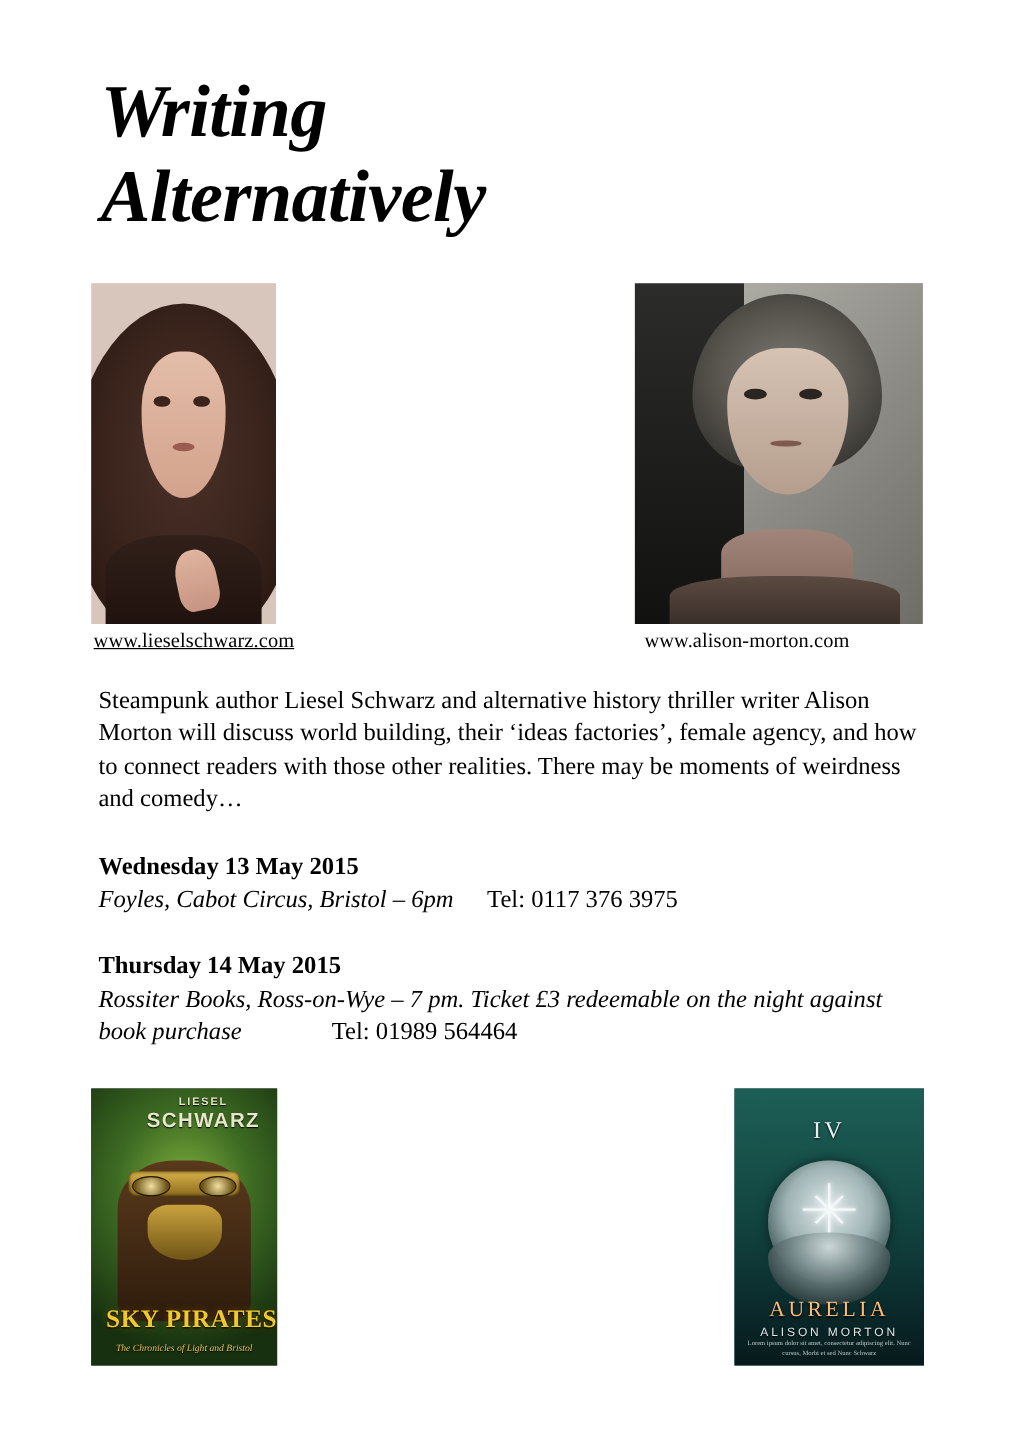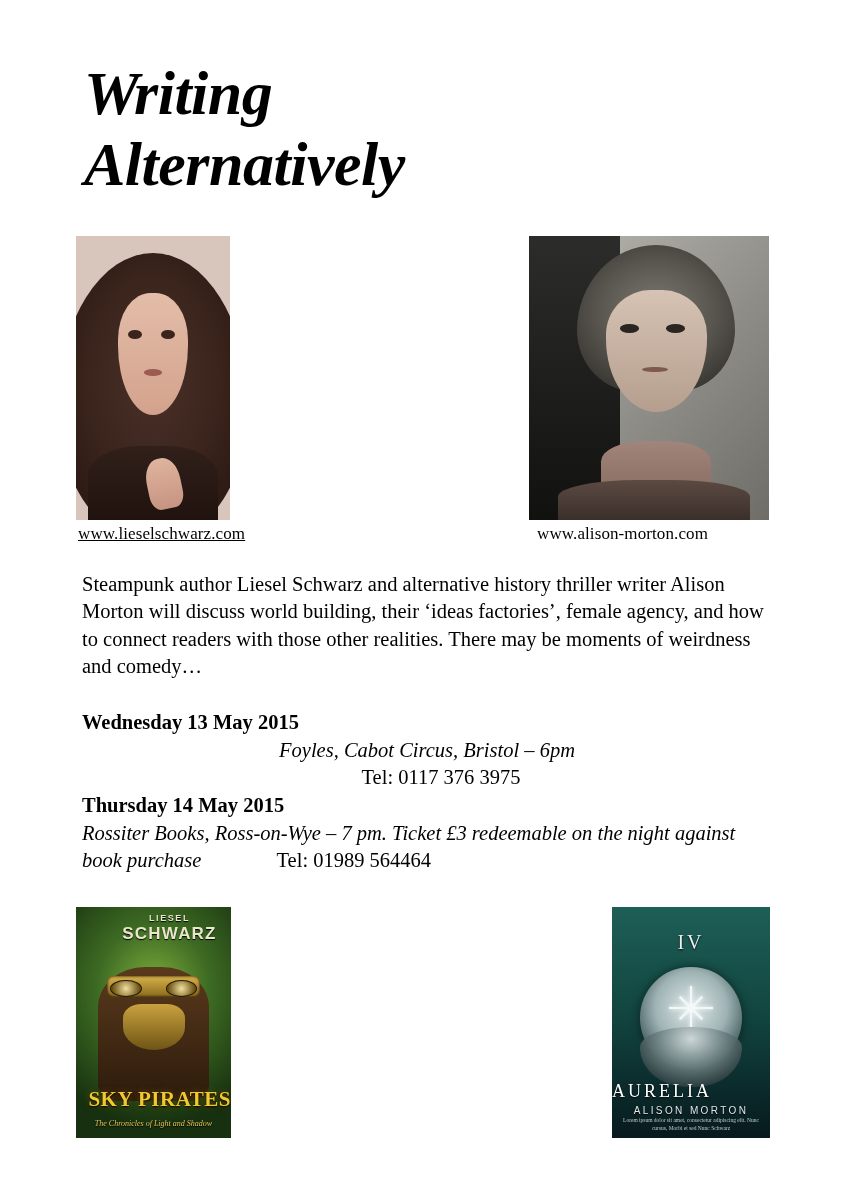--- a/index.html
+++ b/index.html
@@ -209,22 +209,21 @@
     font-size: 20.5px;
     line-height: 1.4;
   }
   .event-detail {
     font-style: italic;
     font-size: 20.5px;
     line-height: 1.35;
   }
   .event-line {
     display: flex;
-    align-items: center;
-    flex-direction: column;
+    align-items: flex-start;
   }
   .event-venue { white-space: pre; }
   .event-tel {
     font-style: normal;
     margin-left: 28px;
     white-space: pre;
   }
   .event-tel2 {
     font-style: normal;
     margin-left: 70px;
@@ -373,25 +372,25 @@
     left: 18%; top: 52%;
     width: 64%; height: 26%;
     background: radial-gradient(ellipse 60% 80% at 50% 20%, #cdd8d8 0%, #6e8183 55%, #2c3f41 100%);
     border-radius: 50% 50% 46% 46% / 34% 34% 66% 66%;
     opacity: 0.95;
   }
   .c2-title {
     position: absolute;
     left: 0; right: 0;
     bottom: 36px;
-    text-align: left;
+    text-align: center;
     font-family: "Liberation Serif", serif;
     font-size: 18px;
     letter-spacing: 3px;
-    color: #ffffff;
+    color: #fdba74;
     text-shadow: 0 1px 2px #000;
   }
   .c2-author {
     position: absolute;
     left: 0; right: 0;
     bottom: 22px;
     text-align: center;
     font-family: "Liberation Sans", sans-serif;
     font-size: 10px;
     letter-spacing: 2.4px;
@@ -468,21 +467,21 @@
     <div class="c1-author">
       <span>LIESEL</span>
       <span class="big">SCHWARZ</span>
     </div>
     <div class="c1-figure"></div>
     <div class="c1-goggles"></div>
     <div class="c1-goggle-lens l"></div>
     <div class="c1-goggle-lens r"></div>
     <div class="c1-mask"></div>
     <div class="c1-title">SKY PIRATES</div>
-    <div class="c1-sub">The Chronicles of Light and Shadow</div>
+    <div class="c1-sub">The Chronicles of Light and Bristol</div>
   </div>
 
   <div class="cover-right">
     <div class="c2-bg"></div>
     <div class="c2-num">IV</div>
     <div class="c2-disc">
       <div class="c2-star a"></div>
       <div class="c2-star b"></div>
       <div class="c2-star c"></div>
       <div class="c2-star d"></div>

